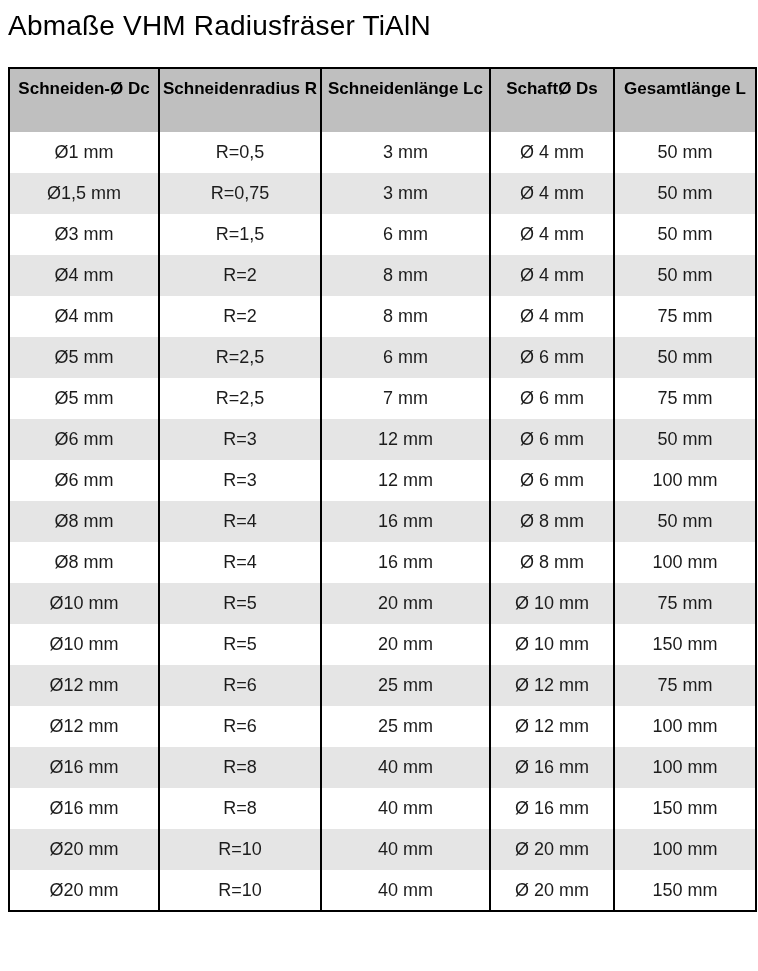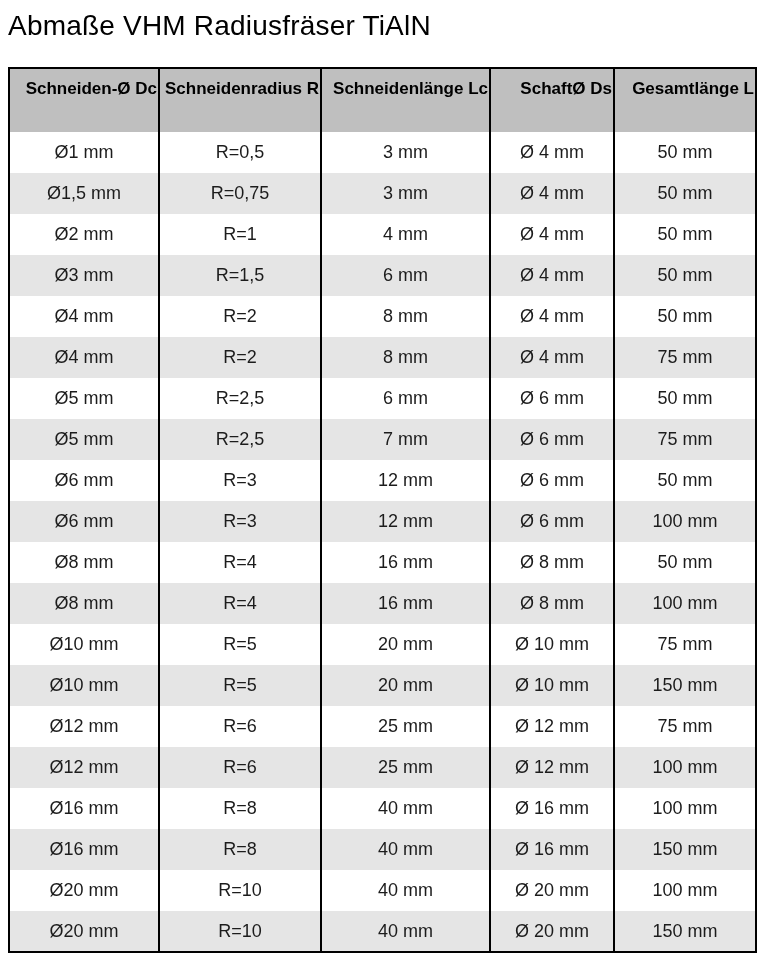--- a/index.html
+++ b/index.html
@@ -36,21 +36,21 @@
   table.spec-table col.c2{width:162px;}
   table.spec-table col.c3{width:169px;}
   table.spec-table col.c4{width:124px;}
   table.spec-table col.c5{width:142px;}
   table.spec-table th{
     background:var(--header-bg);
     border-left:2px solid var(--border-color);
     border-right:2px solid var(--border-color);
     height:64px;
     vertical-align:top;
-    text-align:right;
+    text-align:center;
     font-size:17px;
     font-weight:700;
     color:#000000;
     padding-top:10px;
   }
   table.spec-table td{
     border-left:2px solid var(--border-color);
     border-right:2px solid var(--border-color);
     height:41px;
     text-align:center;
@@ -94,27 +94,20 @@
     <td>50 mm</td>
   </tr>
       <tr>
     <td>Ø1,5 mm</td>
     <td>R=0,75</td>
     <td>3 mm</td>
     <td>Ø 4 mm</td>
     <td>50 mm</td>
   </tr>
       <tr>
-    <td>Ø2 mm</td>
-    <td>R=1</td>
-    <td>4 mm</td>
-    <td>Ø 4 mm</td>
-    <td>50 mm</td>
-  </tr>
-      <tr>
     <td>Ø3 mm</td>
     <td>R=1,5</td>
     <td>6 mm</td>
     <td>Ø 4 mm</td>
     <td>50 mm</td>
   </tr>
       <tr>
     <td>Ø4 mm</td>
     <td>R=2</td>
     <td>8 mm</td>

